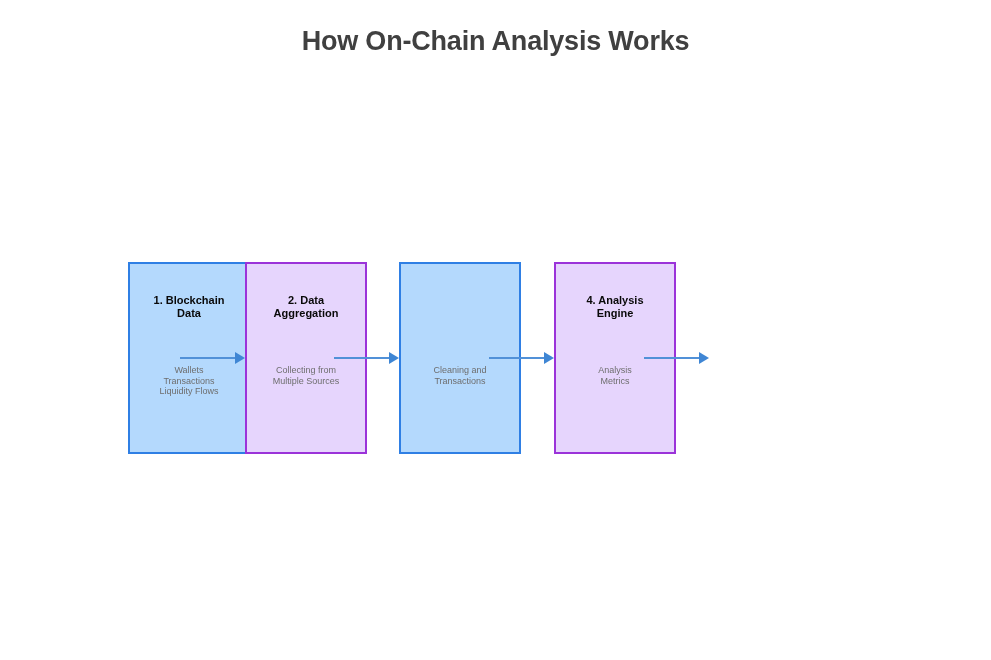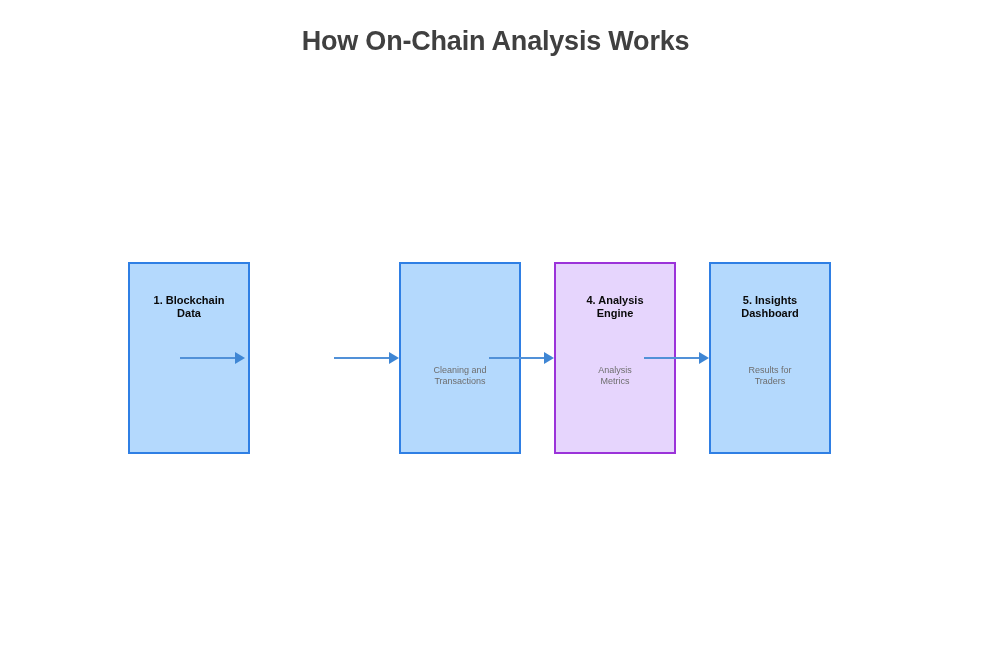--- a/index.html
+++ b/index.html
@@ -102,41 +102,44 @@
 </head>
 <body>
 
 <div id="diagram-root">
 
   <div class="page-title">How On-Chain Analysis Works</div>
 
   <div class="flow-stage blue" style="left:90px;margin-left:38px;">
     <div class="stage-title">1. Blockchain
 Data</div>
+    <div class="stage-caption">Wallets
+Transactions
+Liquidity Flows</div>
   </div>
 
+  <div class="flow-stage purple" style="left:245px;">
+    <div class="stage-title">2. Data
+Aggregation</div>
+    <div class="stage-caption">Collecting from
+Multiple Sources</div>
+  </div>
 
   <div class="flow-stage blue" style="left:399px;">
     <div class="stage-caption">Cleaning and
 Transactions</div>
   </div>
 
   <div class="flow-stage purple" style="left:554px;">
     <div class="stage-title">4. Analysis
 Engine</div>
     <div class="stage-caption">Analysis
 Metrics</div>
   </div>
 
-  <div class="flow-stage blue" style="left:709px;">
-    <div class="stage-title">5. Insights
-Dashboard</div>
-    <div class="stage-caption">Results for
-Traders</div>
-  </div>
 
   <div class="connector" style="left:180px; width:65px;">
     <div class="shaft" style="width:55px;"></div>
     <div class="head" style="left:55px;"></div>
   </div>
 
   <div class="connector" style="left:334px; width:65px;">
     <div class="shaft" style="width:55px;"></div>
     <div class="head" style="left:55px;"></div>
   </div>

